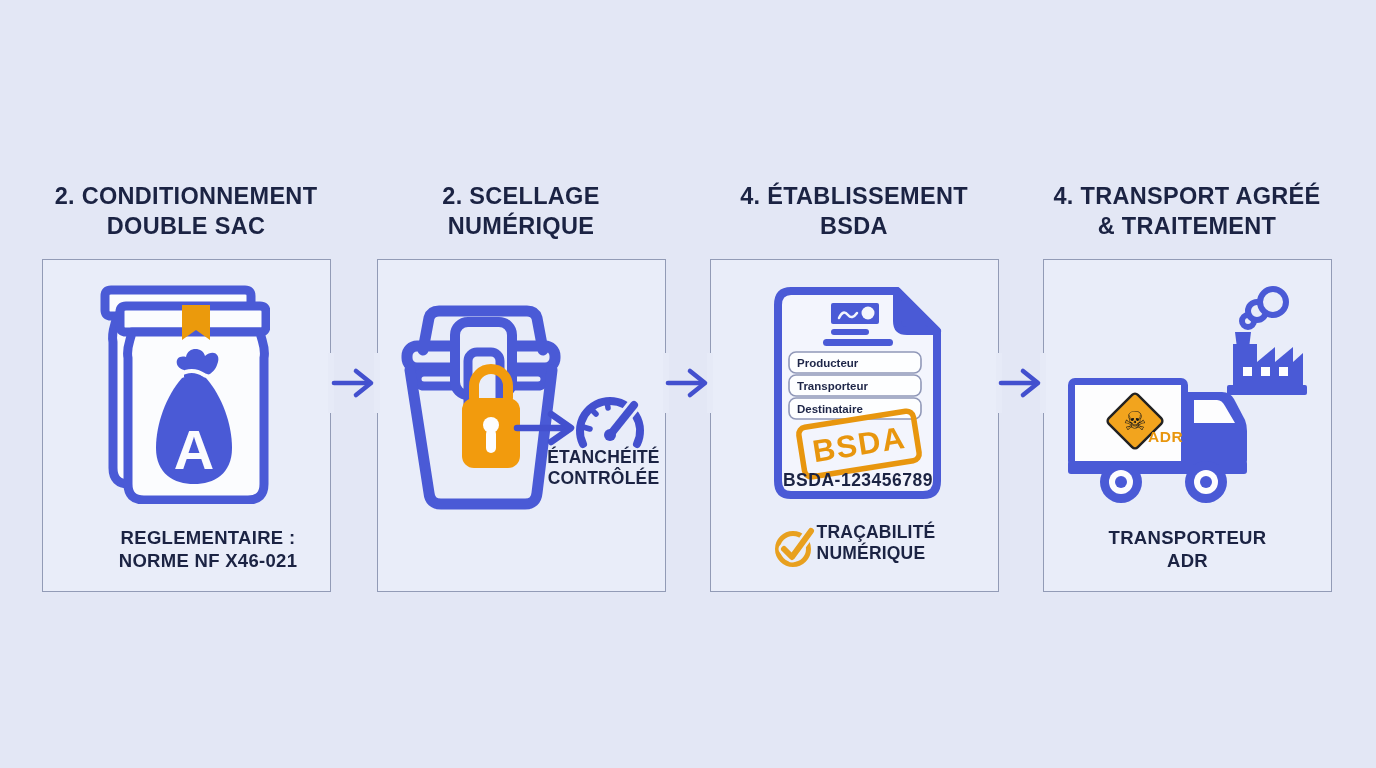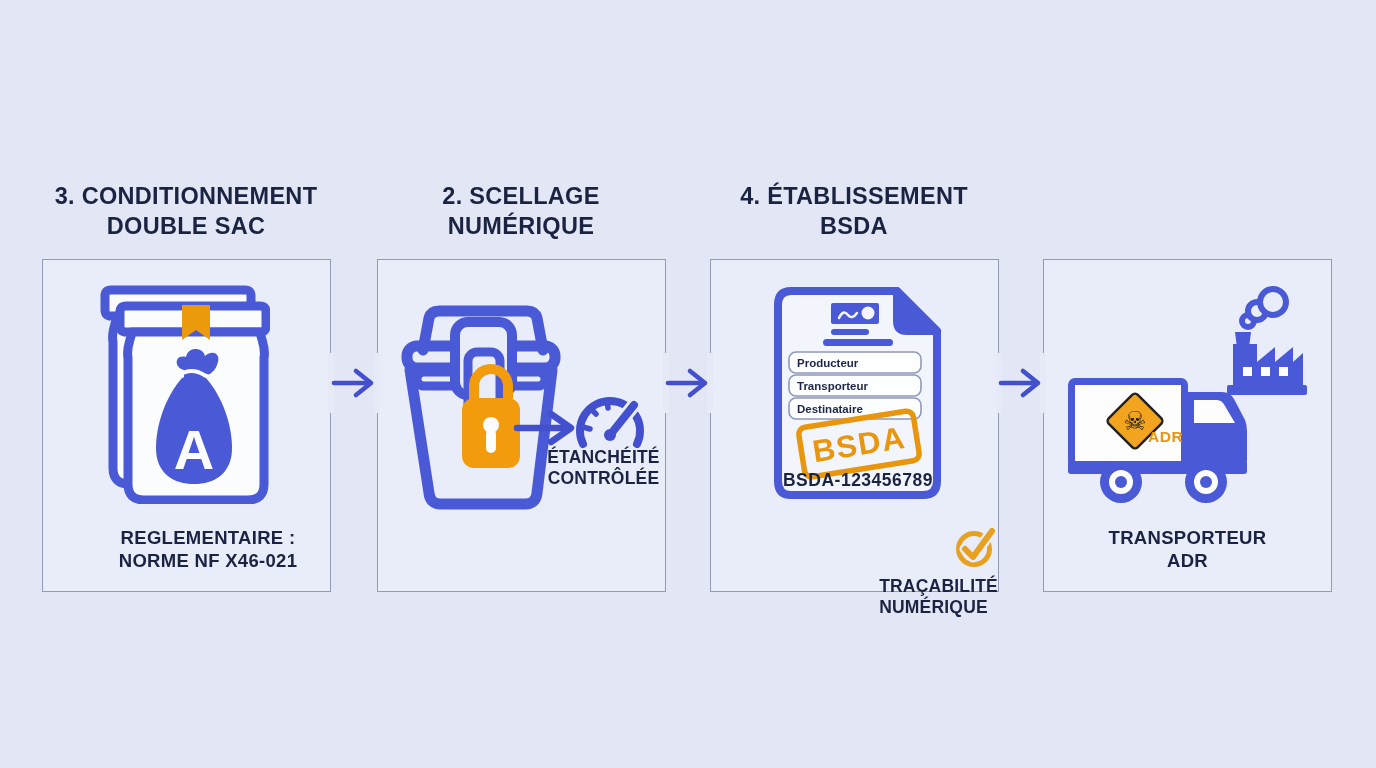--- a/index.html
+++ b/index.html
@@ -29,44 +29,48 @@
   }
   .caption .cap-line { display:block; }
 
   .gauge-caption {
     position:absolute; left:516px; top:447px; width:175px;
     text-align:center; color:#1B2343; font-weight:800;
     font-size:17.5px; line-height:21px; letter-spacing:.2px;
   }
   .trace-row {
     position:absolute; left:710px; top:522px; width:288px;
-    display:flex; justify-content:center; align-items:flex-end; gap:8px;flex-direction:column;
+    display:flex; justify-content:center; align-items:flex-start; gap:0;
   }
   .trace-text {
     color:#1B2343; font-weight:800; font-size:17.5px; line-height:21px; letter-spacing:.2px;
     text-align:left;
   }
   .trace-text span { display:block; }
 </style>
 </head>
 <body>
 
 <div id="stage">
 
   <div class="step-title" style="left:21px">
-    <span>3. CONDITIONNEMENT</span><br>
+    <span>2. CONDITIONNEMENT</span><br>
     <span>DOUBLE SAC</span>
   </div>
   <div class="step-title" style="left:356px">
     <span>2. SCELLAGE</span><br>
     <span>NUMÉRIQUE</span>
   </div>
   <div class="step-title" style="left:689px">
     <span>4. ÉTABLISSEMENT</span><br>
     <span>BSDA</span>
+  </div>
+  <div class="step-title" style="left:1022px">
+    <span>4. TRANSPORT AGRÉÉ</span><br>
+    <span>&amp; TRAITEMENT</span>
   </div>
 
   <div class="panel" style="left:42px"></div>
   <div class="panel" style="left:377px"></div>
   <div class="panel" style="left:710px"></div>
   <div class="panel" style="left:1043px"></div>
 
   <div class="border-gap" style="left:328px"></div>
   <div class="border-gap" style="left:374px"></div>
   <div class="border-gap" style="left:663px"></div>

